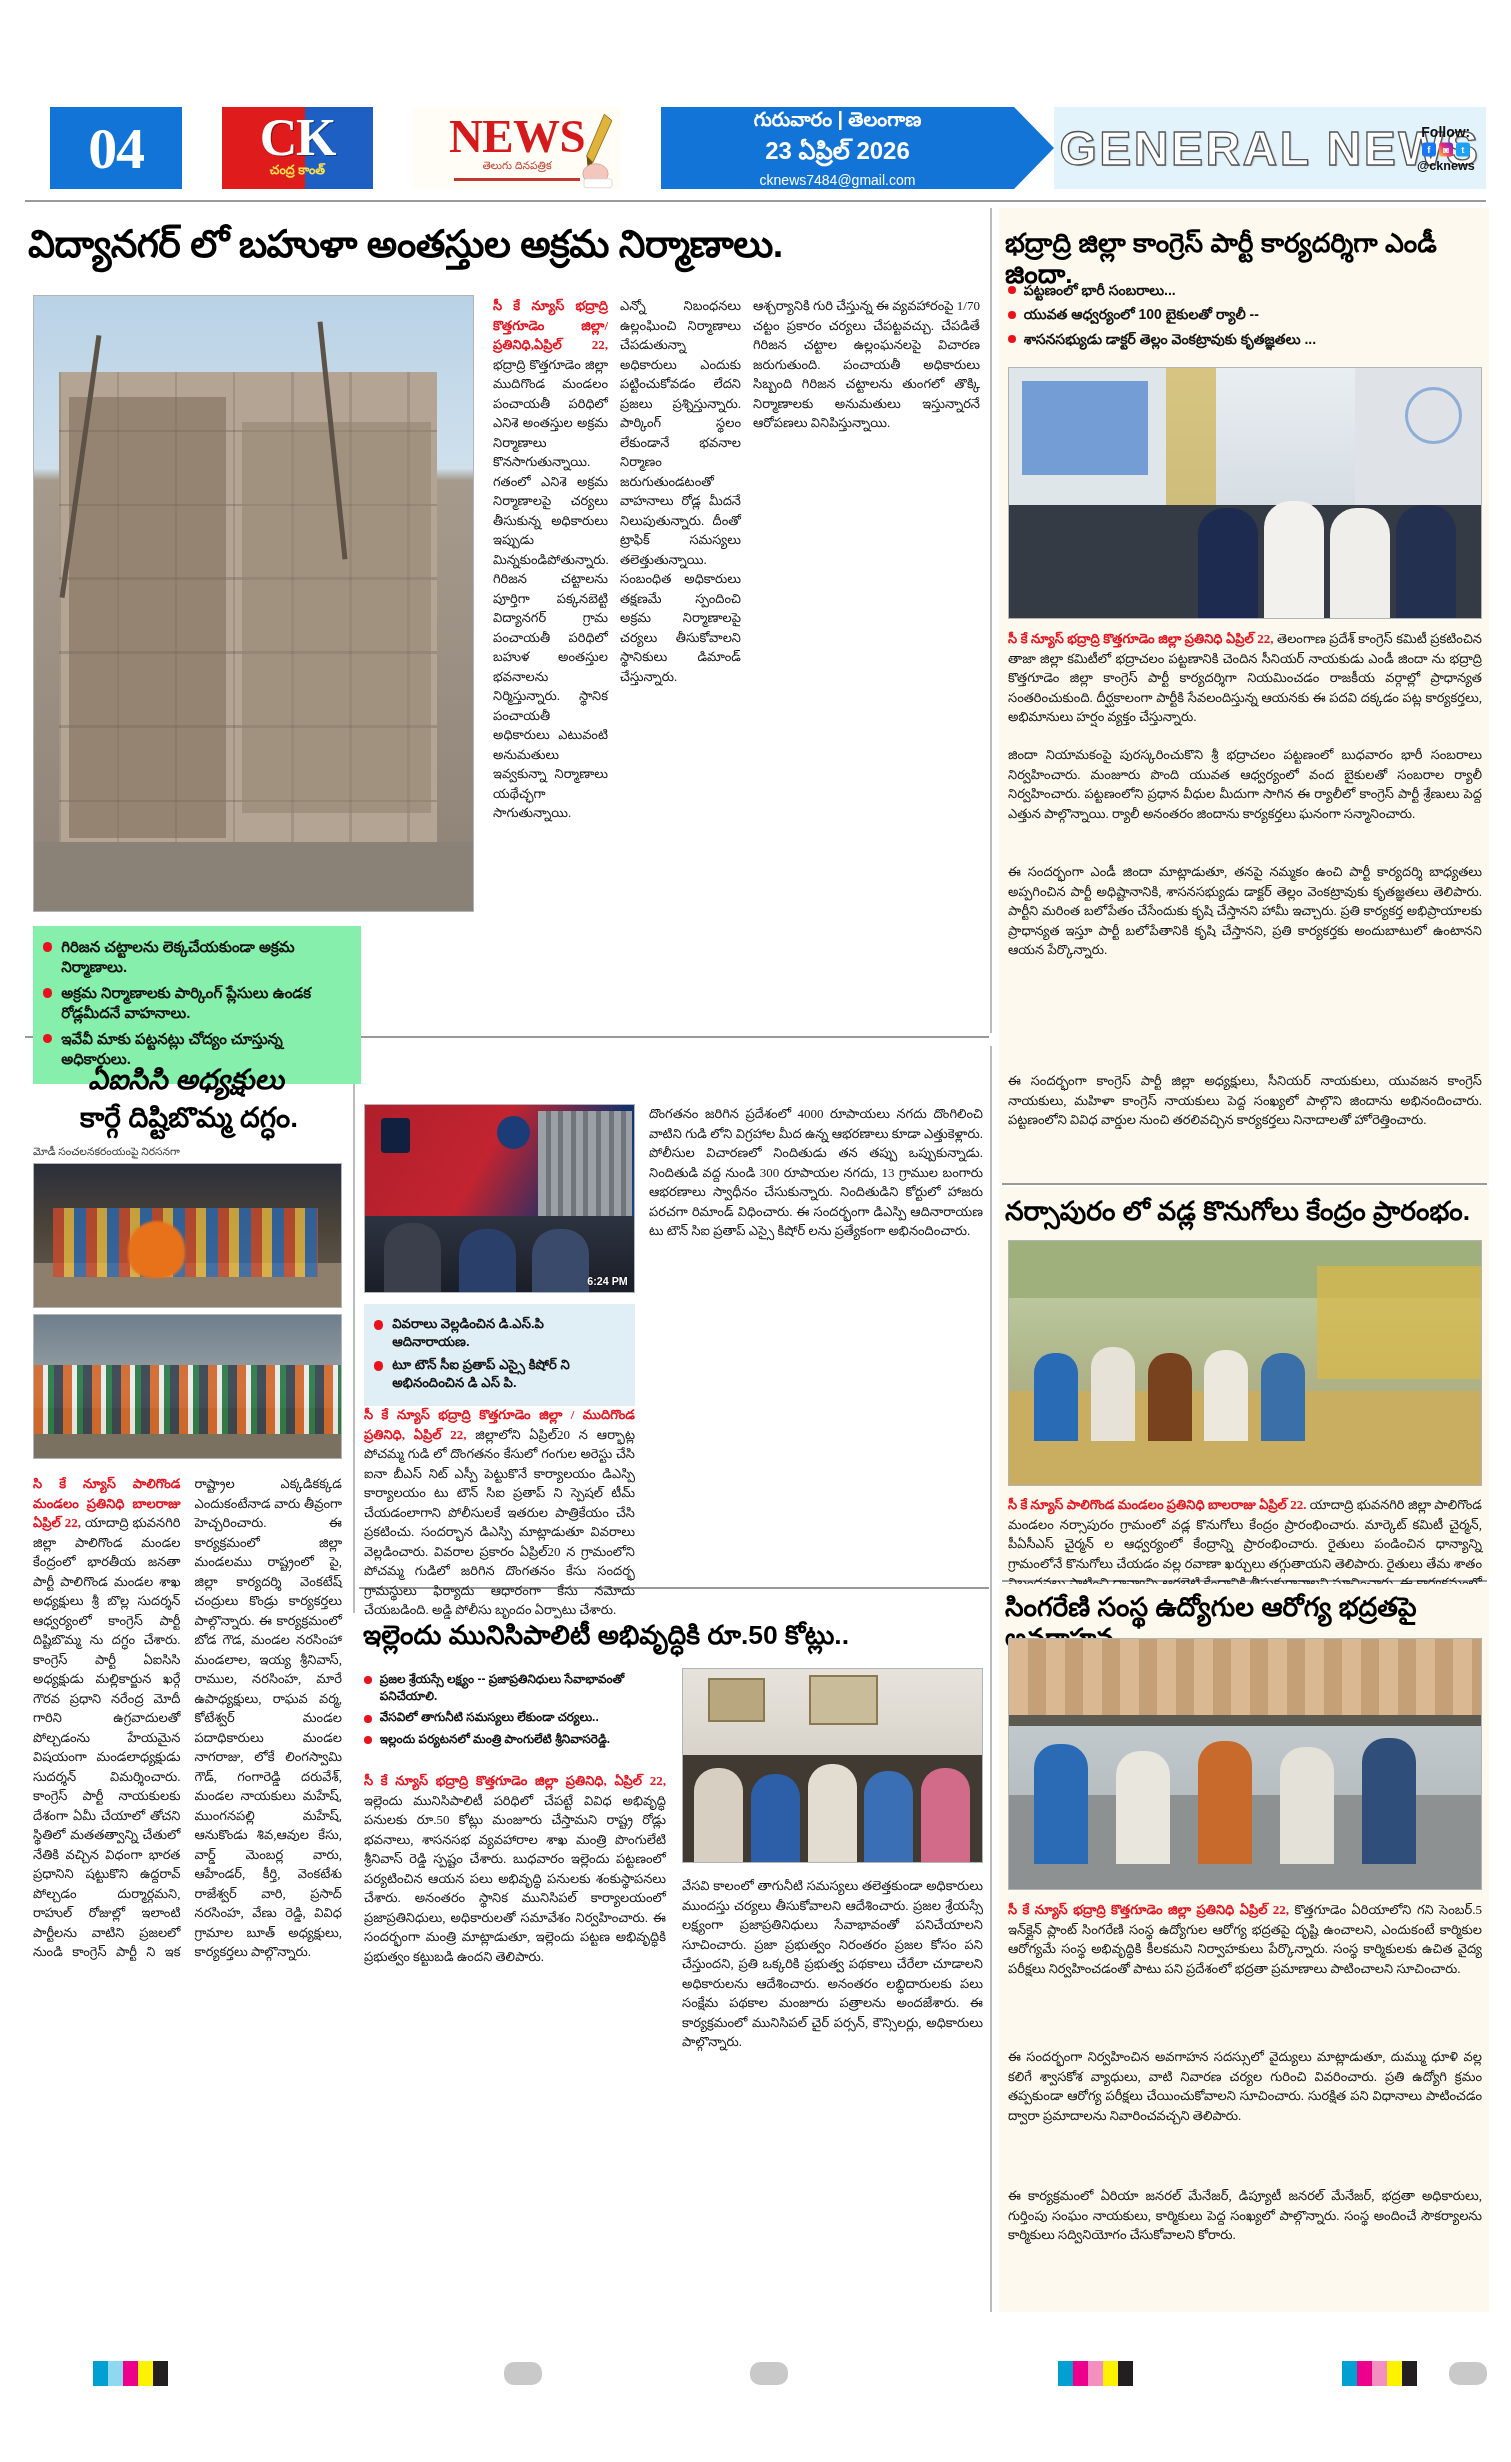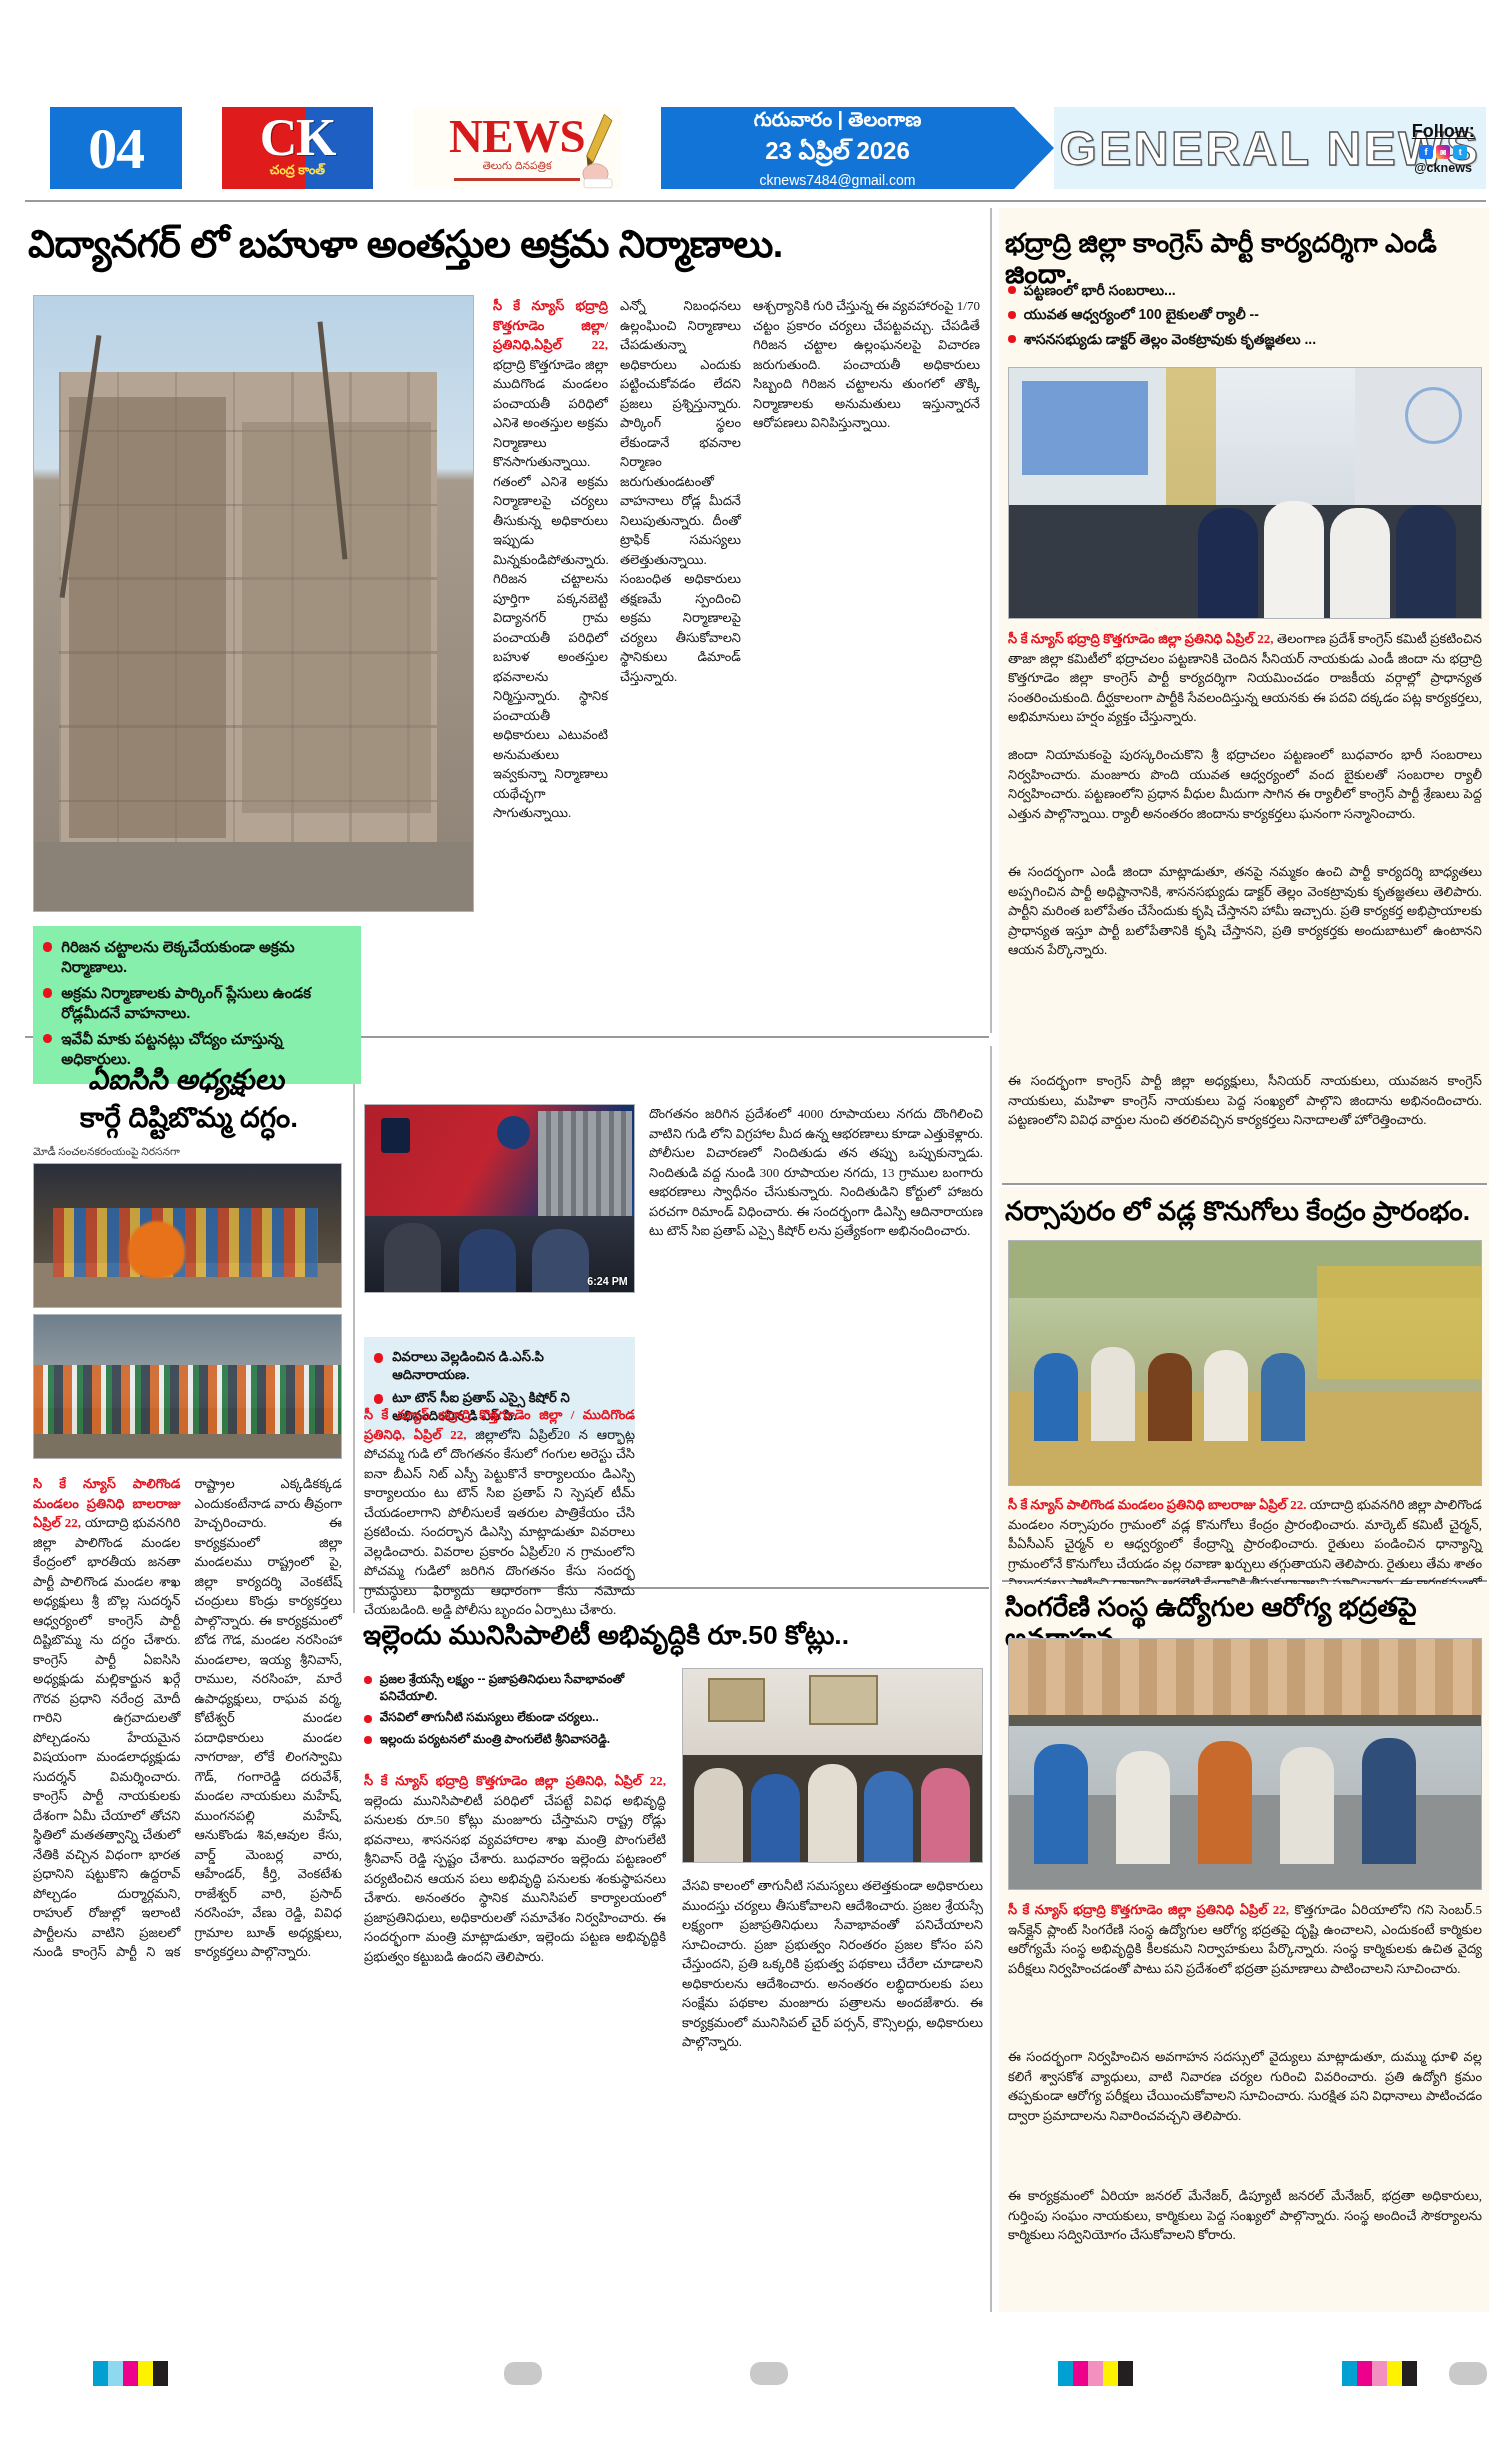--- a/index.html
+++ b/index.html
@@ -37,21 +37,21 @@
   .d-line1 { font-size:19.5px; font-weight:bold; }
   .d-line2 { font-size:24px; font-weight:bold; }
   .d-line3 { font-size:14px; }
   .banner-area { flex:1; background:#e3f3fb; position:relative; display:flex; align-items:center; justify-content:center; }
   .gen-news {
     font-family:"Liberation Sans", sans-serif; font-size:48px; font-weight:bold;
     color:#ffffff; letter-spacing:2.5px;
     -webkit-text-stroke:1.3px #555; text-shadow: 1.3px 1.3px 1.3px rgba(0,0,0,.25);
   }
   .follow { position:absolute; right:11.3px; top:50%; transform:translateY(-50%); text-align:center; }
-  .follow-lbl { font-size:18px; font-weight:bold; color:#111;text-decoration:underline; }
+  .follow-lbl { font-size:14px; font-weight:bold; color:#111; }
   .follow-icons { display:flex; gap:3.1px; justify-content:center; margin:2.5px 0; }
   .fic { width:14px; height:14px; border-radius:3.1px; font-size:9.4px; color:#fff; display:flex; align-items:center; justify-content:center; font-weight:bold; }
   .fic.fb { background:#1877f2; }
   .fic.ig { background:linear-gradient(45deg,#f9ce34,#ee2a7b,#6228d7); }
   .fic.tw { background:#1da1f2; }
   .follow-handle { font-size:12.6px; font-weight:bold; color:#111; }
 
   
   .rule-h { position:absolute; background:#999; height:1.9px; }
   .rule-v { position:absolute; background:#bbb; width:1.9px; }
@@ -218,21 +218,21 @@
     <div style="position:absolute;left:15.7px;top:12.6px;width:29px;height:35px;background:#12203f;border-radius:3.8px;"></div>
     <div style="position:absolute;left:132px;top:11.3px;width:33px;height:33px;background:#1c3c78;border-radius:50%;"></div>
     <div style="position:absolute;left:173px;top:6.3px;width:94px;height:183px;background:repeating-linear-gradient(90deg,#9aa0a6 0 7.6px,#6f757b 7.6px 12.6px);"></div>
     <div style="position:absolute;left:0;bottom:0;width:100%;height:76px;background:linear-gradient(180deg,#2d3340 0%,#1a1e28 100%);"></div>
     <div style="position:absolute;left:19px;bottom:0;width:57px;height:69px;background:#3a3f4b;border-radius:25px 25px 0 0;"></div>
     <div style="position:absolute;left:94px;bottom:0;width:57px;height:63px;background:#2b3f6b;border-radius:25px 25px 0 0;"></div>
     <div style="position:absolute;left:167px;bottom:0;width:57px;height:63px;background:#394a6b;border-radius:25px 25px 0 0;"></div>
     <span class="tstamp" style="right:6.3px;bottom:5px;">6:24 PM</span>
   </div>
 
-  <div class="bulletbox bb-blue" style="left:364px; top:1337px; width:271px;">
+  <div class="bulletbox bb-blue" style="left:364px; top:1304px; width:271px;">
     <div class="bb-row">
       <span class="bb-dot"></span>
       <span class="bb-txt" style="font-size:13.2px;">వివరాలు వెల్లడించిన డి.ఎస్.పి ఆదినారాయణ.</span>
     </div>
     <div class="bb-row">
       <span class="bb-dot"></span>
       <span class="bb-txt" style="font-size:13.2px;">టూ టౌన్ సీఐ ప్రతాప్ ఎస్సై కిషోర్ ని అభినందించిన డి ఎస్ పి.</span>
     </div>
   </div>
 

